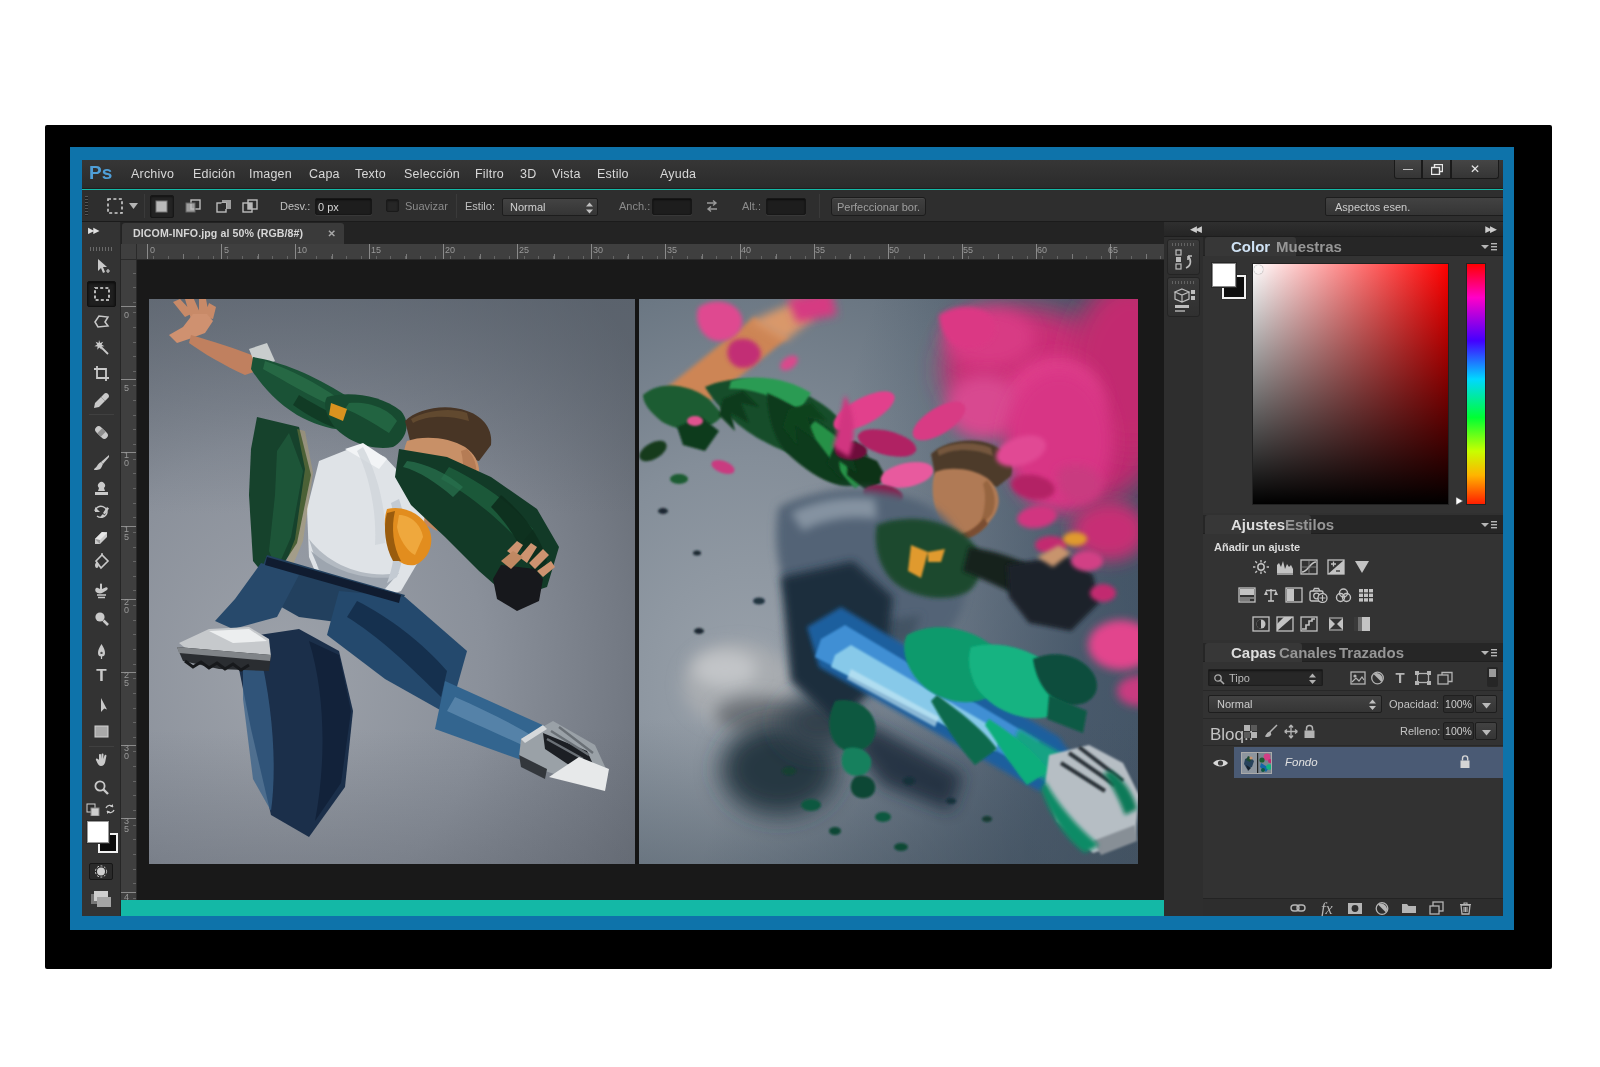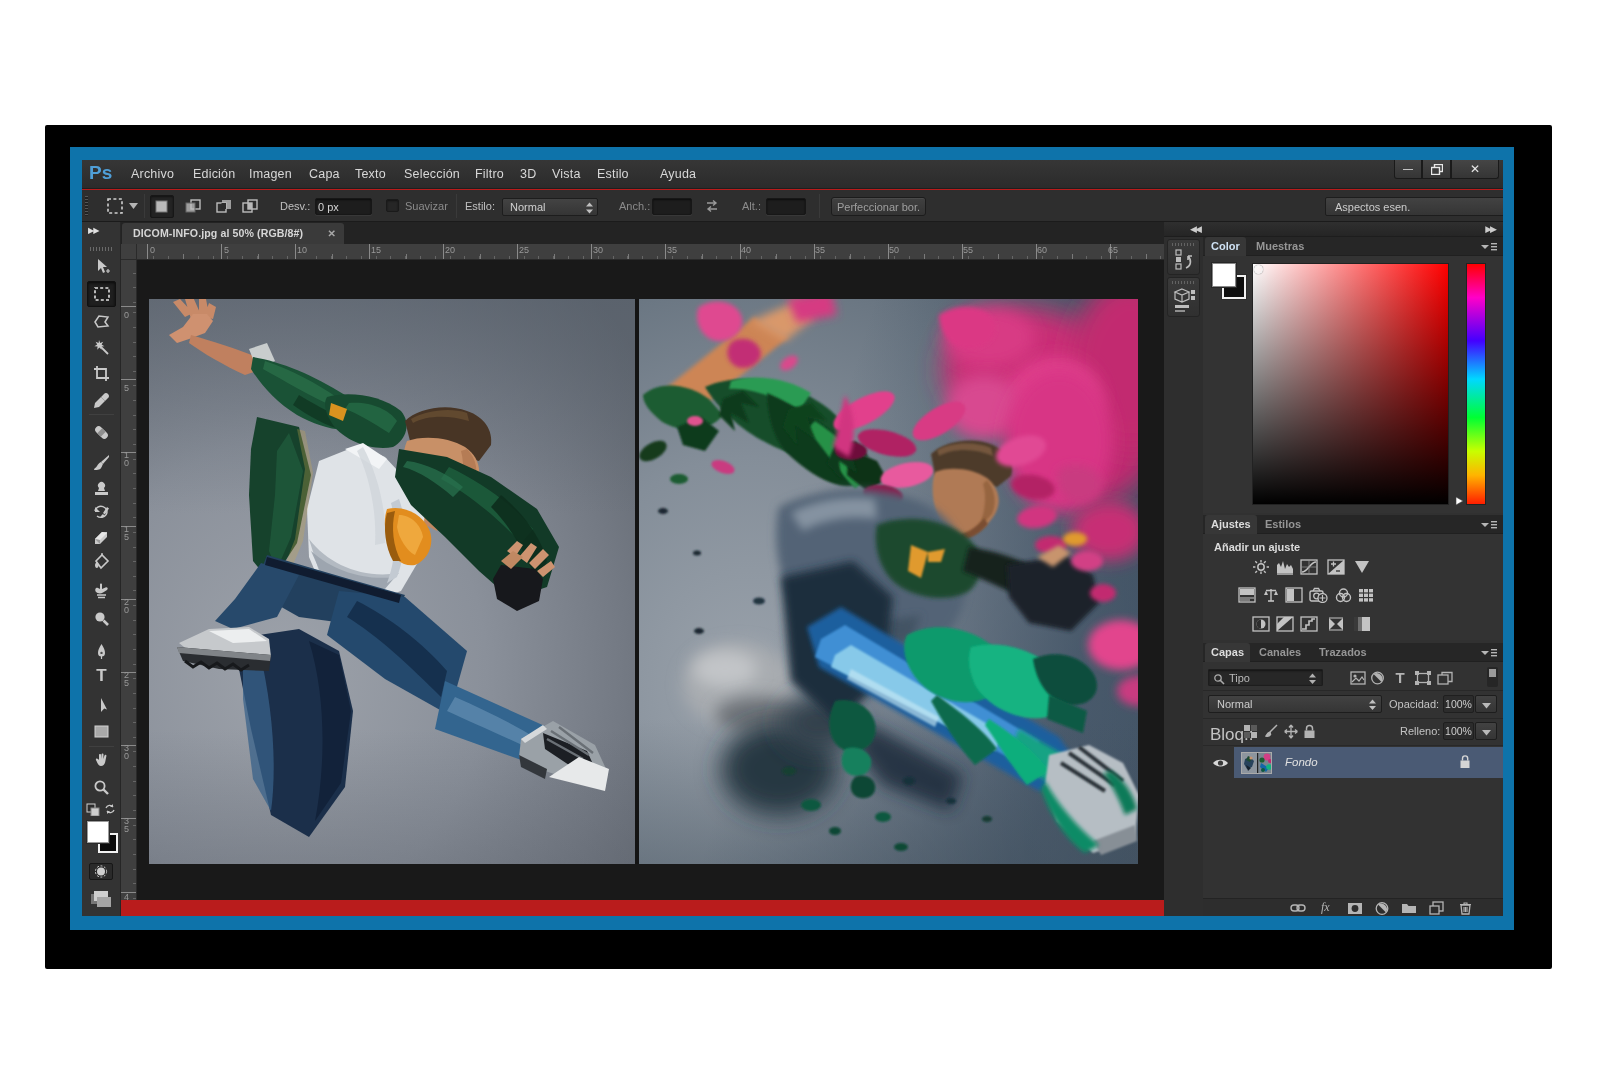--- a/index.html
+++ b/index.html
@@ -1,21 +1,21 @@
 <!DOCTYPE html>
 <html><head>
 <meta charset="utf-8">
 <style>
   html,body{margin:0;padding:0;background:#ffffff;width:1600px;height:1067px;overflow:hidden;}
   *{box-sizing:border-box;font-family:"Liberation Sans",sans-serif;}
   .abs{position:absolute;}
   #page{position:relative;width:1600px;height:1067px;background:#fff;}
   #bezel{left:45px;top:125px;width:1507px;height:844px;background:#000;border-radius:2px;}
   #blue{left:70px;top:147px;width:1444px;height:783px;background:#0e73aa;}
-  #ui{left:82px;top:160px;width:1421px;height:756px;background:#b91c1c;overflow:hidden;}
+  #ui{left:82px;top:160px;width:1421px;height:756px;background:#14b8a6;overflow:hidden;}
   
   #menubar{left:0;top:0;width:1421px;height:29px;background:linear-gradient(#363636,#2b2b2b);border-bottom:1px solid #1e1e1e;}
   .mitem{position:absolute;top:7px;font-size:12.5px;color:#d8d8d8;letter-spacing:.2px;}
   #pslogo{position:absolute;left:7px;top:2px;font-size:19px;font-weight:bold;color:#4f9fd8;letter-spacing:0;}
   #winbtns{position:absolute;left:1312px;top:0;height:19px;}
   .wbtn{position:absolute;top:0;width:28px;height:19px;background:linear-gradient(#454545,#353535);border:1px solid #1a1a1a;border-top:none;color:#e8e8e8;text-align:center;font-size:10px;line-height:18px;}
   #optbar{left:0;top:30px;width:1421px;height:32px;background:#2e2e2e;border-bottom:1px solid #1b1b1b;}
   .olabel{position:absolute;top:10px;font-size:11px;color:#c0c0c0;}
   .odim{color:#8b8b8b;}
   .oinput{position:absolute;top:8px;height:17px;background:#1d1d1d;border:1px solid #171717;box-shadow:inset 0 1px 2px rgba(0,0,0,.6), 0 1px 0 rgba(255,255,255,.05);border-radius:2px;color:#d5d5d5;font-size:11px;line-height:16px;padding-left:2px;}
@@ -28,21 +28,21 @@
   #rcorner{left:39px;top:84px;width:16px;height:16px;background:#3f3f3f;border-right:1px solid #2a2a2a;border-bottom:1px solid #2a2a2a;}
   #canvas{left:39px;top:100px;width:1043px;height:640px;background:#191919;overflow:hidden;}
   #vruler{position:absolute;left:0;top:0;width:16px;height:640px;background:#3f3f3f;border-right:1px solid #2a2a2a;overflow:hidden;}
   .rnum{position:absolute;font-size:9px;color:#999999;}
   #statusbar{left:39px;top:740px;width:1043px;height:16px;background:#282828;border-top:1px solid #151515;color:#c9c9c9;font-size:10.5px;}
   
   #collapsebar{left:1082px;top:62px;width:339px;height:15px;background:linear-gradient(#2f2f2f,#252525);border-bottom:1px solid #1d1d1d;color:#cccccc;}
   #ministrip{left:1082px;top:77px;width:39px;height:679px;background:#2e2e2e;}
   #panels{left:1121px;top:77px;width:300px;height:679px;background:#313131;}
   .ptabs{position:absolute;left:0;width:300px;height:19px;background:#262626;border-bottom:1px solid #202020;}
-  .ptab{position:absolute;top:0;height:19px;font-size:11px;font-weight:bold;line-height:19px;padding:0 6px;color:#969696;}
+  .ptab{position:absolute;top:0;height:19px;font-size:15px;font-weight:bold;line-height:19px;padding:0 26px;color:#969696;}
   .ptab.act{background:#373737;color:#dddddd;border-radius:3px 3px 0 0;}
   .flyout{position:absolute;right:6px;top:5px;width:16px;height:10px;}
   .tool{position:absolute;left:11px;width:18px;height:18px;}
   svg.tool{overflow:visible;}
 </style>
 </head>
 <body>
 <div id="page">
   <div id="bezel" class="abs"></div>
   <div id="blue" class="abs"></div>
@@ -849,21 +849,21 @@
         <svg class="abs" style="left:256px;top:92px" width="12" height="15">
             <rect x="1.5" y="6.5" width="9" height="7.5" fill="#d5d5d5"></rect>
             <path d="M3.5 6.5 V4.5 a2.6 2.6 0 0 1 5.2 0 V6.5" fill="none" stroke="#d5d5d5" stroke-width="1.4"></path>
           </svg>
 
         <div style="position:absolute;left:0;top:236px;width:300px;height:18px;background:#2d2d2d;border-top:1px solid #232323;">
           <svg style="position:absolute;left:87px;top:4px" width="16" height="10">
               <rect x="1" y="2" width="8" height="6" rx="3" fill="none" stroke="#b5b5b5" stroke-width="1.4"></rect>
               <rect x="7" y="2" width="8" height="6" rx="3" fill="none" stroke="#b5b5b5" stroke-width="1.4"></rect>
             </svg>
-          <span style="position:absolute;left:118px;top:1px;font-size:12px;font-style:italic;color:#b5b5b5;font-family:'Liberation Serif',serif;">fx</span>
+          <span style="position:absolute;left:118px;top:1px;font-size:16px;font-style:italic;color:#b5b5b5;font-family:'Liberation Serif',serif;">fx</span>
           <svg style="position:absolute;left:144px;top:3px" width="16" height="13">
               <rect x="1" y="1" width="14" height="11" fill="#b5b5b5"></rect>
               <circle cx="8" cy="6.5" r="3.4" fill="#2d2d2d"></circle>
             </svg>
           <svg style="position:absolute;left:172px;top:3px" width="14" height="13">
               <circle cx="7" cy="6.5" r="5.8" fill="none" stroke="#b5b5b5" stroke-width="1.3"></circle>
               <path d="M3 2.5 a5.8 5.8 0 0 1 8 8z" fill="#b5b5b5"></path>
             </svg>
           <svg style="position:absolute;left:198px;top:3px" width="16" height="12">
               <path d="M1 11 V2 h5 l1.5 2 H15 v7z" fill="#b5b5b5"></path>

